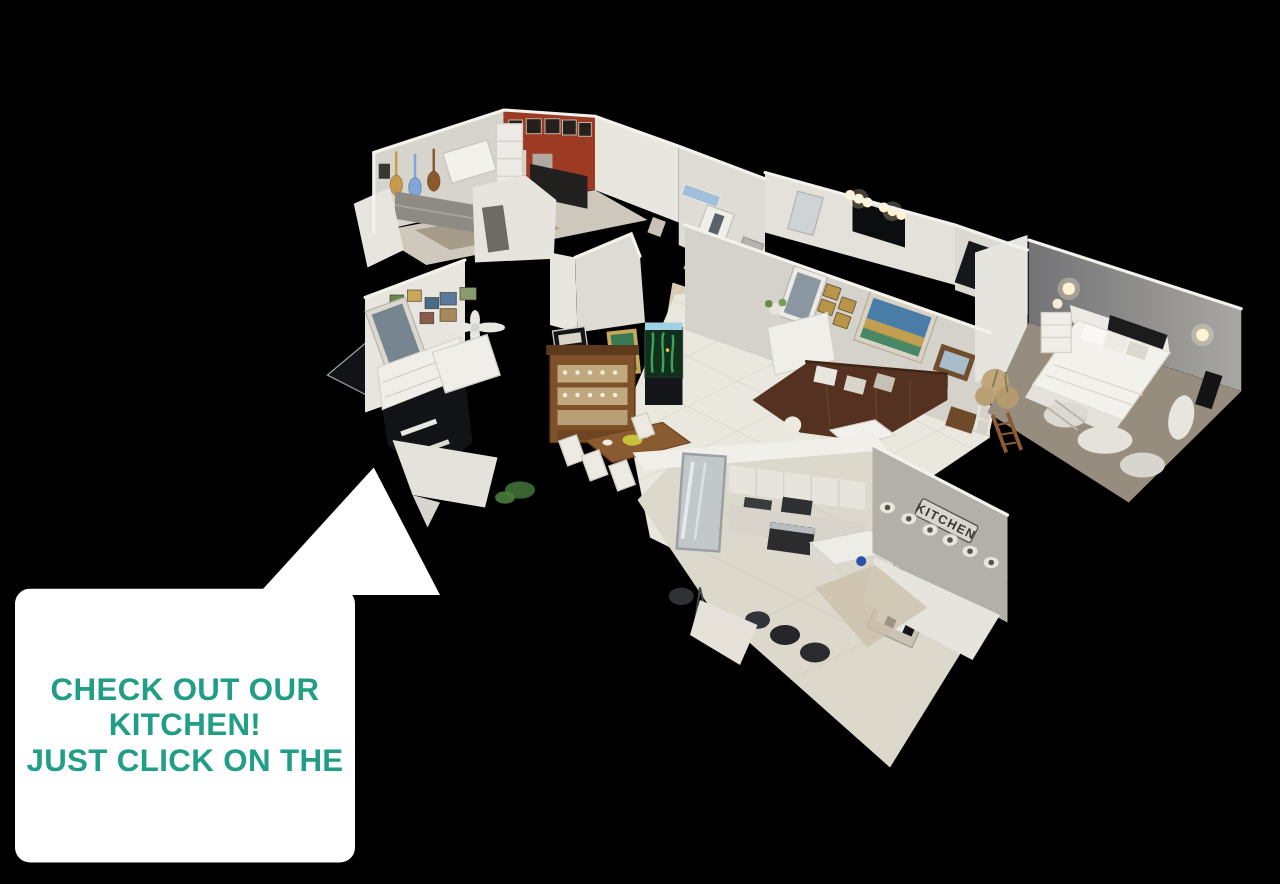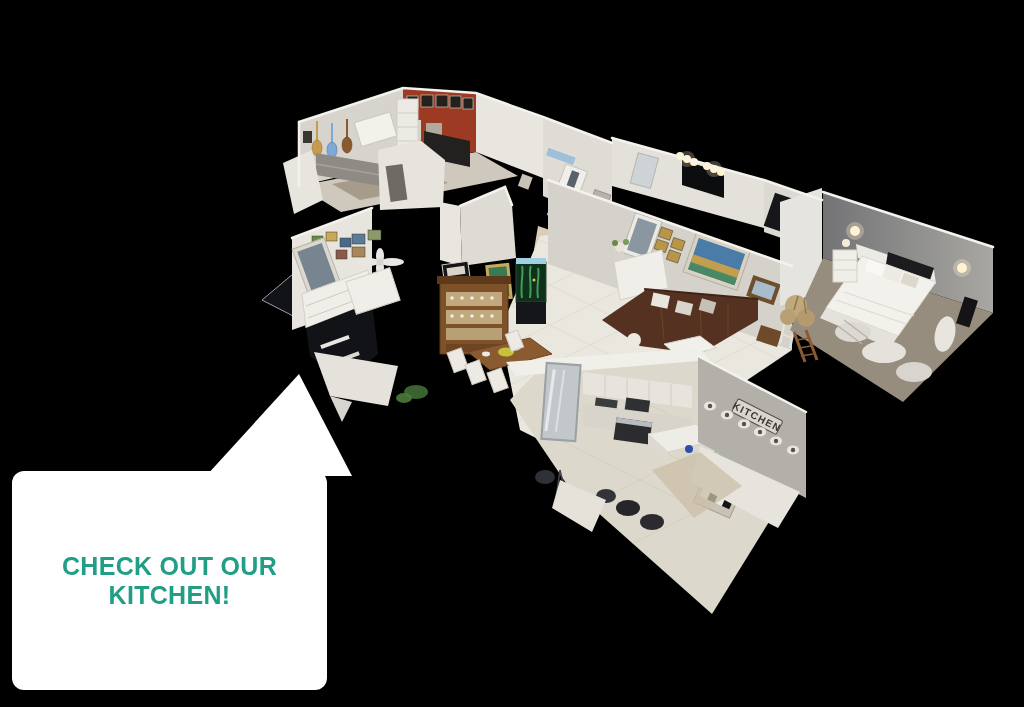--- a/index.html
+++ b/index.html
@@ -1,19 +1,19 @@
 <!DOCTYPE html>
 <html><head>
 <meta charset="utf-8">
 <style>
   html,body{margin:0;padding:0;background:#000;}
   #stage{position:relative;width:1024px;height:707px;background:#000;overflow:hidden;
          font-family:"Liberation Sans", sans-serif;}
   .house-svg{position:absolute;left:0;top:0;}
-  .bubble{position:absolute;left:12px;top:471px;width:315px;height:219px;background:#fff;
+  .bubble{position:absolute;left:12px;top:471px;width:272px;height:219px;background:#fff;
           border-radius:12px;display:flex;flex-direction:column;justify-content:center;
           align-items:center;text-align:center;z-index:3;}
   .bubble-line{font-weight:bold;font-size:25px;line-height:28.5px;letter-spacing:0.3px;
           color:#219e86;white-space:nowrap;}
   .bubble-tail{position:absolute;left:206px;top:374px;width:146px;height:102px;background:#fff;
           clip-path:polygon(63.7% 0%, 100% 100%, 0% 100%);z-index:2;}
 </style>
 </head>
 <body>
 
@@ -415,15 +415,16 @@
     <path d="M292,238 L372,208"></path>
     <path d="M299,122 L299,186"></path>
     <path d="M460,206 L505,187 L512,205"></path>
   </g>
 </svg>
 
 <div class="bubble-tail"></div>
 <div class="bubble">
   <div class="bubble-line">CHECK OUT OUR</div>
   <div class="bubble-line">KITCHEN!</div>
+  <div class="bubble-line">JUST CLICK ON THE</div>
 </div>
 
 </div>
 
 </body></html>

